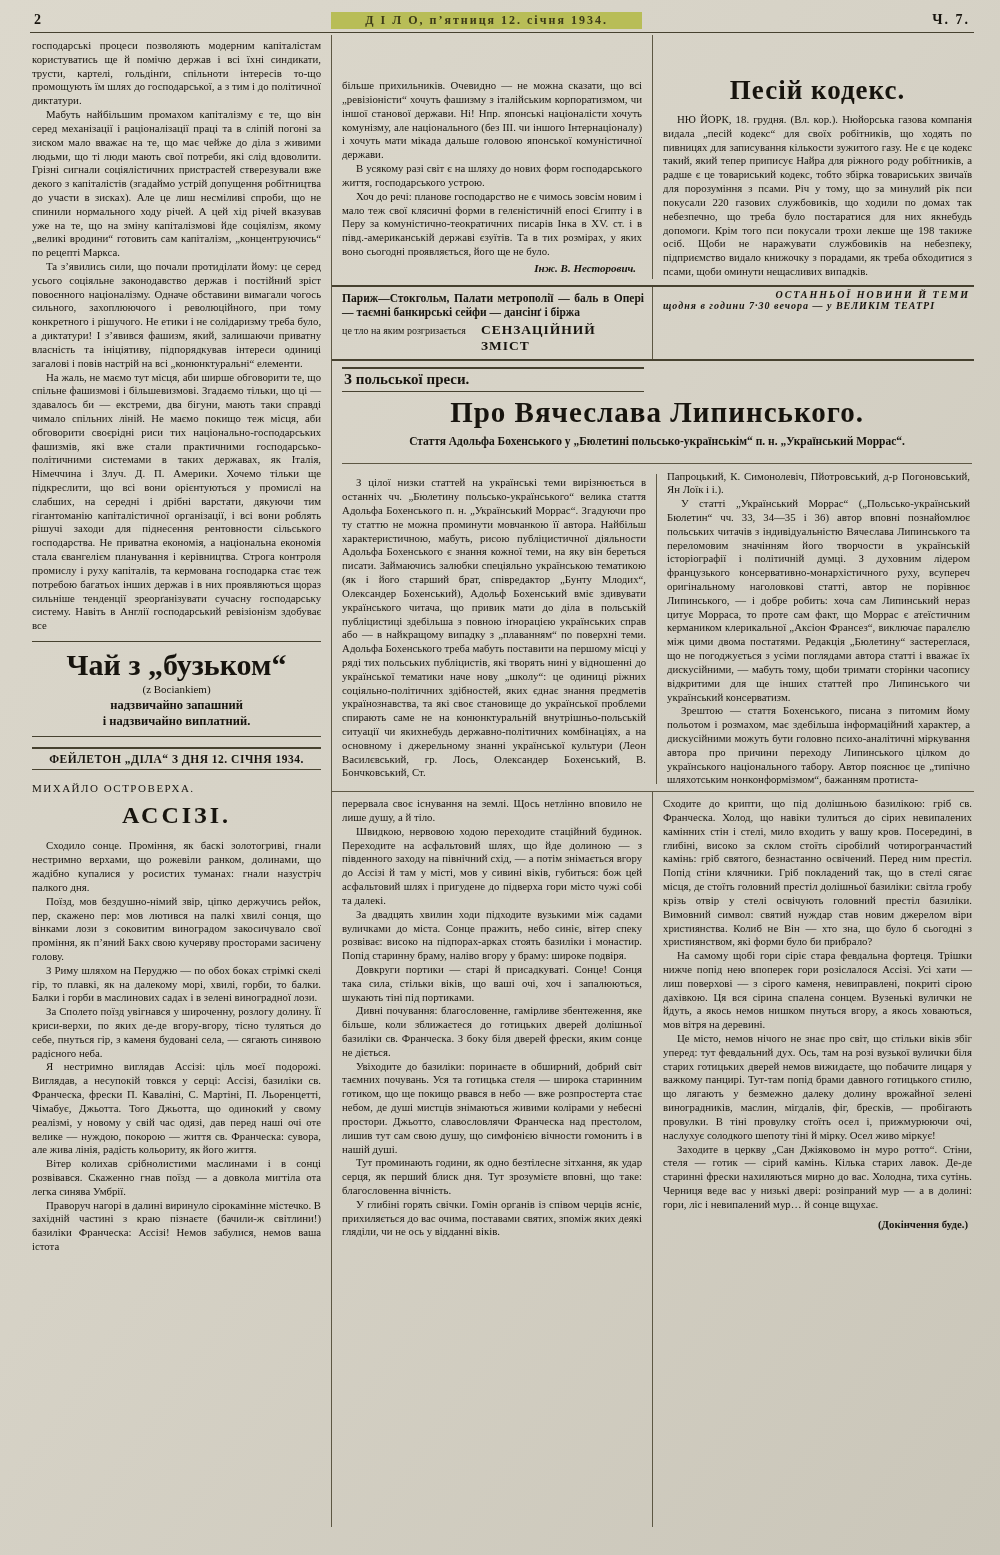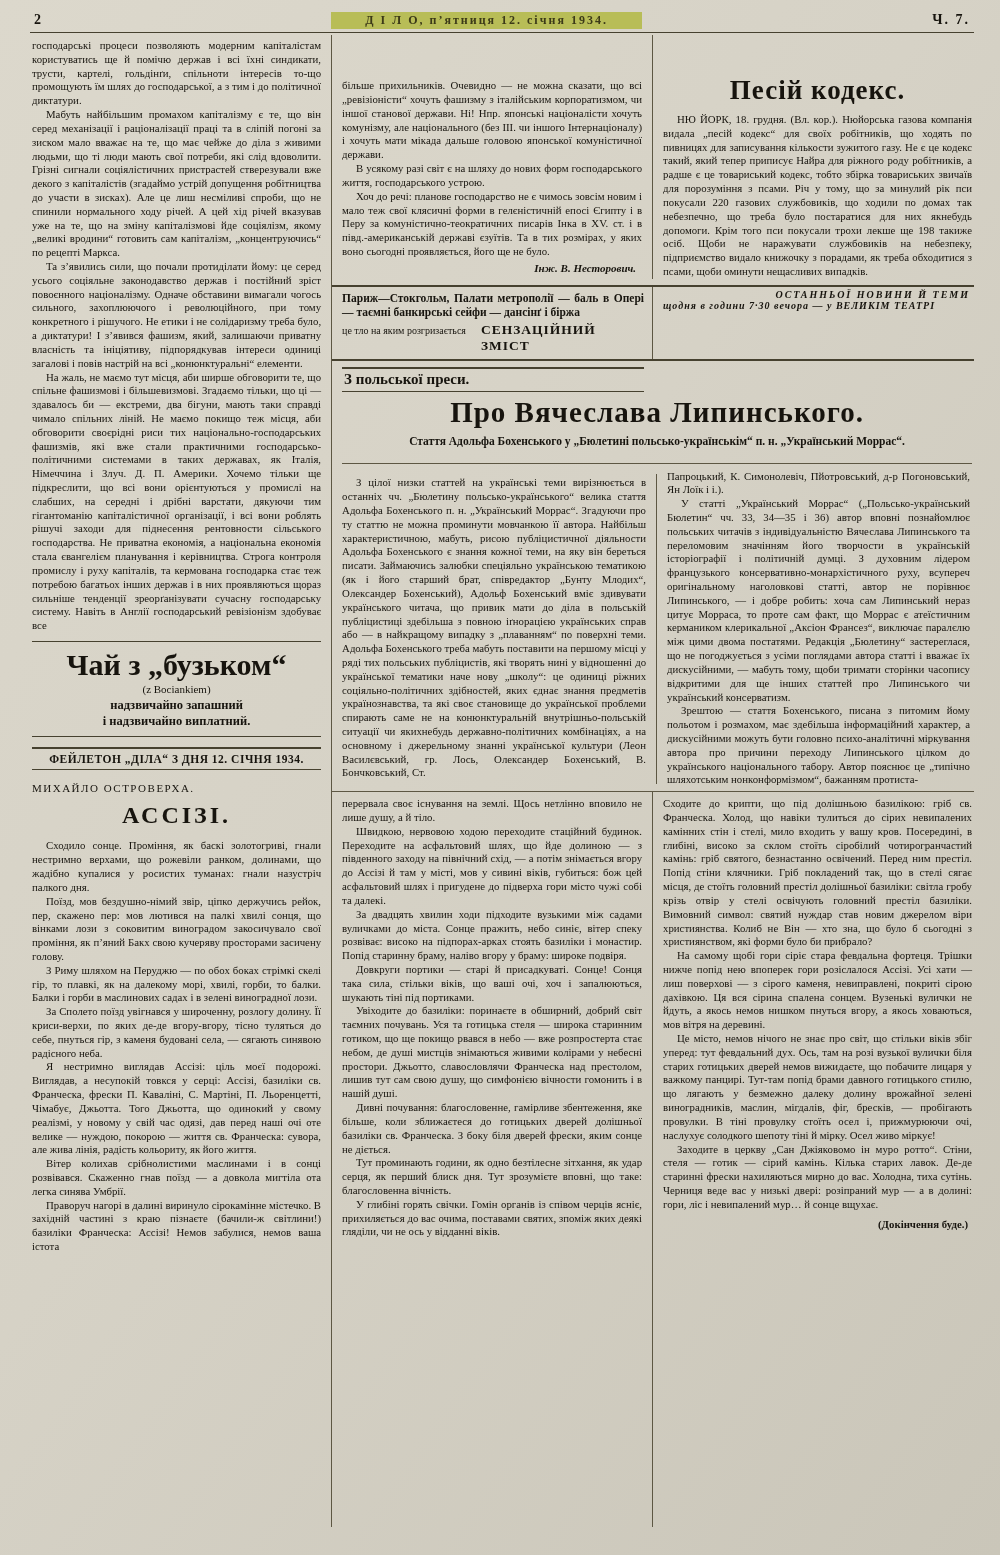--- a/index.html
+++ b/index.html
@@ -154,22 +154,22 @@
             </div>
         </div>
       </div>
 
       <div class="bottom-row">
         <div class="feu-mid no-first-indent">
             <p class="para">перервала своє існування на землі. Щось нетлінно вповило не лише душу, а й тіло.</p>
             <p class="para">Швидкою, нервовою ходою переходите стаційний будинок. Переходите на асфальтовий шлях, що йде долиною — з південного заходу на північний схід, — а потім знімається вгору до Ассізі й там у місті, мов у сивині віків, губиться: бож цей асфальтовий шлях і пригудене до підверха гори місто чужі собі та далекі.</p>
             <p class="para">За двадцять хвилин ходи підходите вузькими між садами вуличками до міста. Сонце пражить, небо синіє, вітер спеку розвіває: високо на підпорах-арках стоять базиліки і монастир. Попід старинну браму, наліво вгору у браму: широке подвіря.</p>
             <p class="para">Довкруги портики — старі й присадкуваті. Сонце! Сонця така сила, стільки віків, що ваші очі, хоч і запалюються, шукають тіні під портиками.</p>
+            <p class="para">Дивні почування: благословенне, гамірливе збентеження, яке більше, коли зближаєтеся до готицьких дверей долішньої базиліки св. Франческа. З боку біля дверей фрески, яким сонце не діється.</p>
             <p class="para">Увіходите до базиліки: поринаєте в обширний, добрий світ таємних почувань. Уся та готицька стеля — широка старинним готиком, що ще покищо рвався в небо — вже розпростерта стає небом, де душі мистців знімаються живими колірами у небесні простори. Джьотто, славословлячи Франческа над престолом, лишив тут сам свою душу, що симфонією вічности гомонить і в нашій душі.</p>
-            <p class="para">Дивні почування: благословенне, гамірливе збентеження, яке більше, коли зближаєтеся до готицьких дверей долішньої базиліки св. Франческа. З боку біля дверей фрески, яким сонце не діється.</p>
             <p class="para">Тут проминають години, як одно безтілесне зітхання, як удар серця, як перший блиск дня. Тут зрозумієте вповні, що таке: благословенна вічність.</p>
             <p class="para">У глибіні горять свічки. Гомін органів із співом черців ясніє, прихиляється до вас очима, поставами святих, зпоміж яких деякі гляділи, чи не ось у відданні віків.</p>
           </div>
         <div class="feu-right">
           <div class="no-first-indent">
               <p class="para">Сходите до крипти, що під долішньою базилікою: гріб св. Франческа. Холод, що навіки тулиться до сірих невипалених камінних стін і стелі, мило входить у вашу кров. Посередині, в глибіні, високо за склом стоїть сіробілий чотирогранчастий камінь: гріб святого, безнастанно освічений. Перед ним престіл. Попід стіни клячники. Гріб покладений так, що в стелі сягає місця, де стоїть головний престіл долішньої базиліки: світла гробу крізь отвір у стелі освічують головний престіл базиліки. Вимовний символ: святий нуждар став новим джерелом віри християнства. Колиб не Він — хто зна, що було б сьогодні з християнством, які форми було би прибрало?</p>
               <p class="para">На самому щобі гори сіріє стара февдальна фортеця. Трішки нижче попід нею впоперек гори розіслалося Ассізі. Усі хати — лиш поверхові — з сірого каменя, невиправлені, покриті сірою дахівкою. Ця вся сірина спалена сонцем. Вузенькі вулички не йдуть, а якось немов нишком пнуться вгору, а якось ховаються, мов вітря на деревині.</p>
               <p class="para">Це місто, немов нічого не знає про світ, що стільки віків збіг уперед: тут февдальний дух. Ось, там на розі вузької вулички біля старих готицьких дверей немов вижидаєте, що побачите лицаря у важкому панцирі. Тут-там попід брами давного готицького стилю, що лягають у безмежно далеку долину врожайної зелені виноградників, маслин, мігдалів, фіг, бресків, — пробігають провулки. В тіні провулку стоїть осел і, прижмурюючи очі, наслухує солодкого шепоту тіні й мірку. Осел живо міркує!</p>
               <p class="para">Заходите в церкву „Сан Джіяковомо ін муро ротто“. Стіни, стеля — готик — сірий камінь. Кілька старих лавок. Де-де старинні фрески нахиляються мирно до вас. Холодна, тиха сутінь. Черниця веде вас у низькі двері: розіпраний мур — а в долині: гори, ліс і невипалений мур… й сонце вщухає.</p>
             </div>

